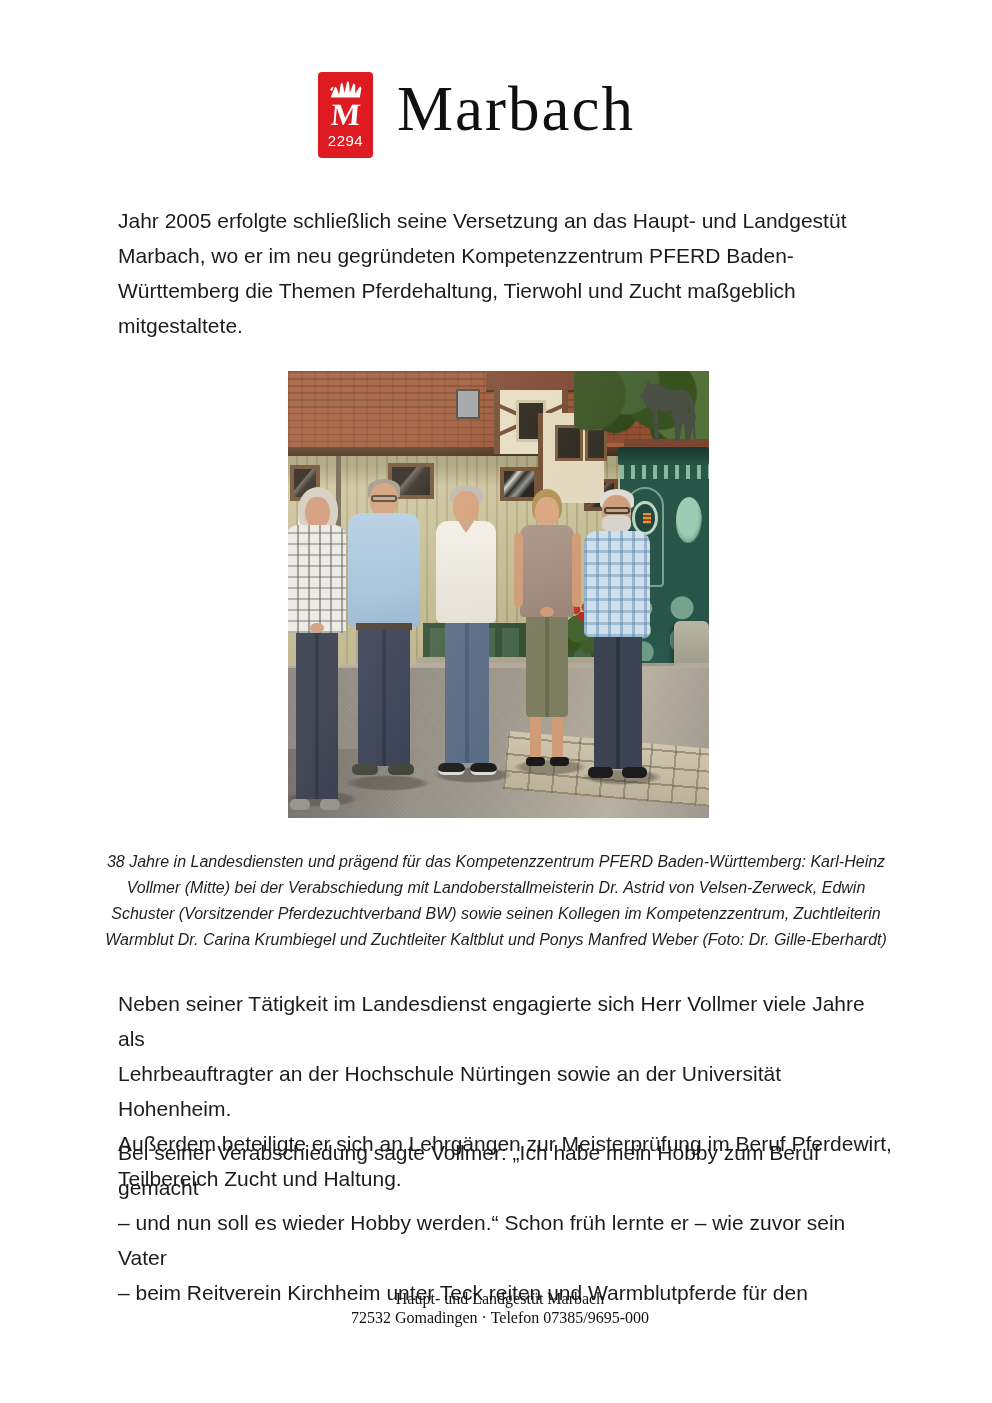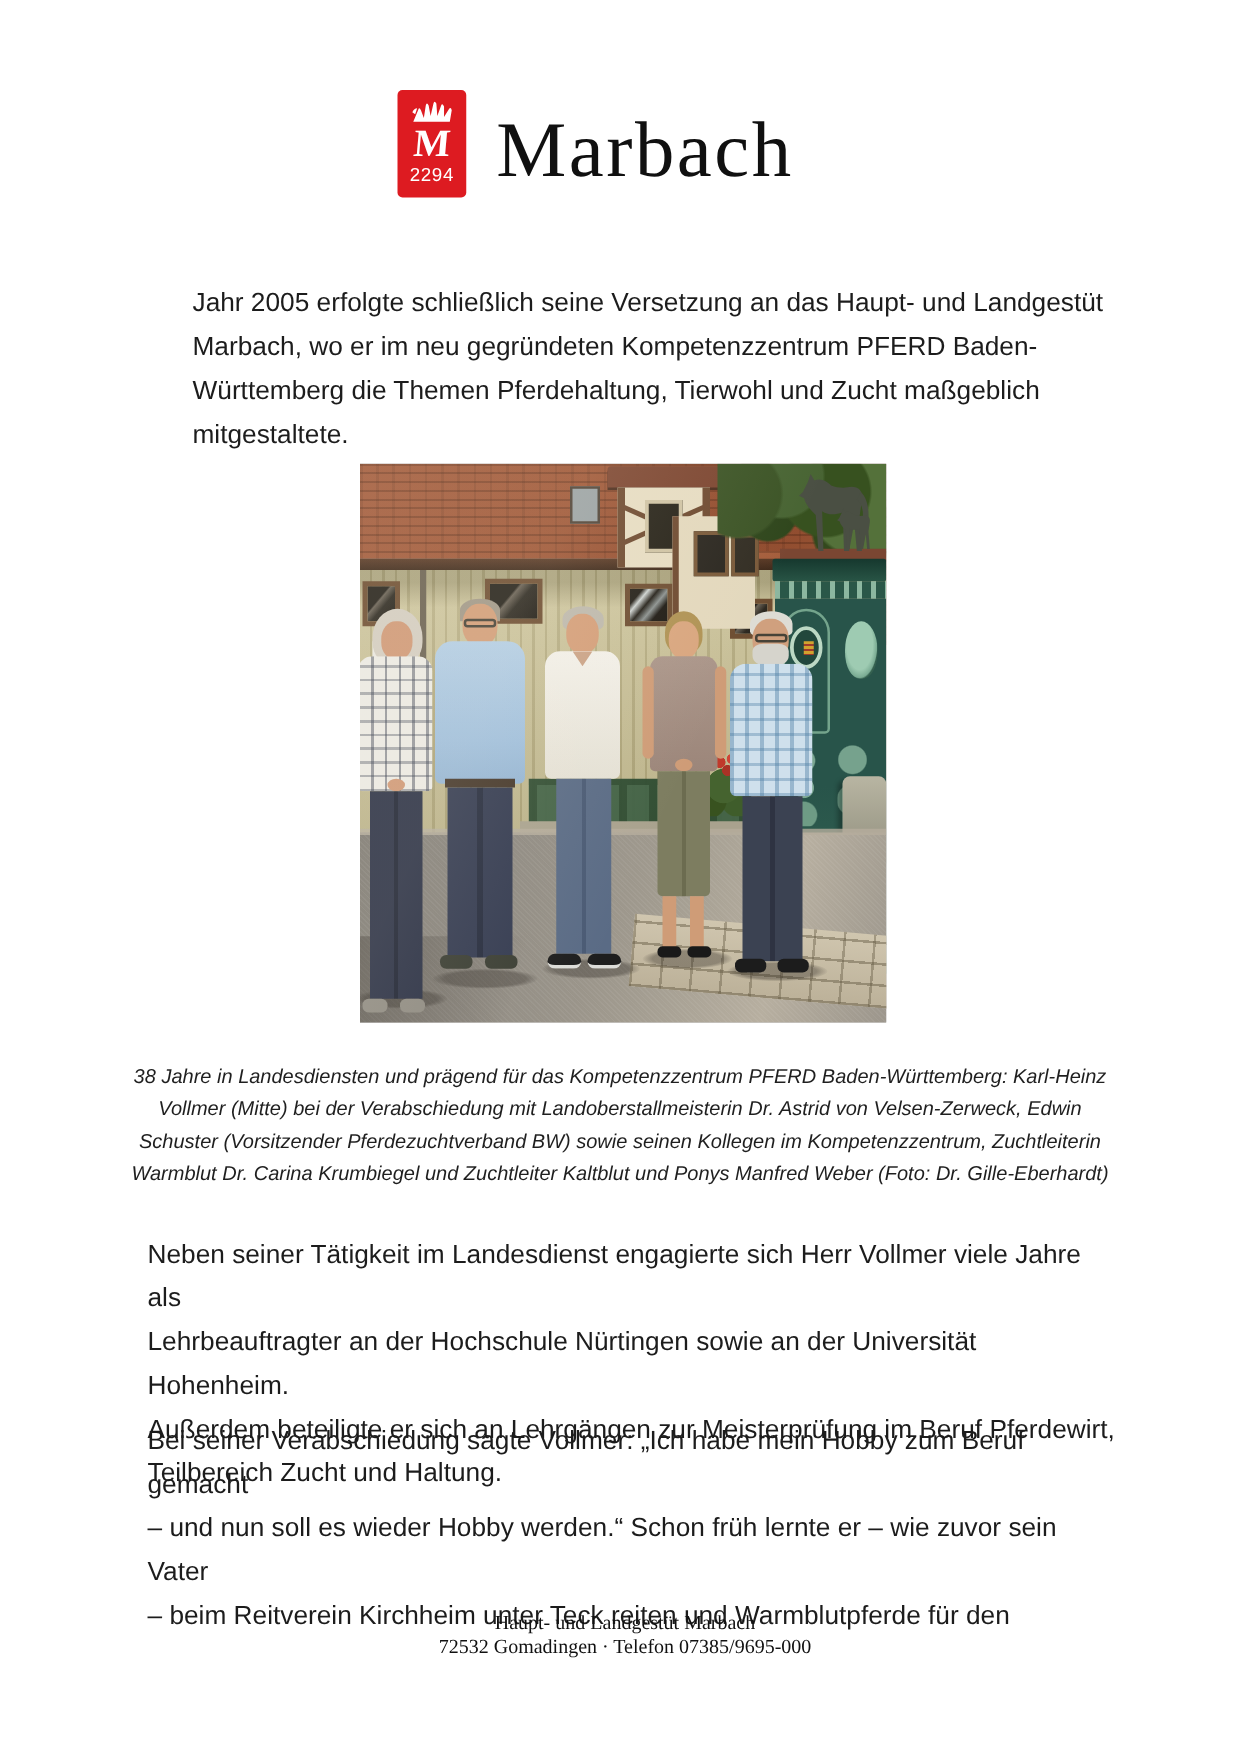--- a/index.html
+++ b/index.html
@@ -10,26 +10,26 @@
   .logo{position:absolute;left:318px;top:72px;display:flex;gap:24px;}
   .badge{width:55px;height:86px;background:#dd1b21;border-radius:4px;box-sizing:border-box;
          display:flex;flex-direction:column;align-items:center;padding-top:7px;}
   .badge svg{display:block;}
   .badge-m{color:#fff;font-family:"Liberation Serif",serif;font-weight:bold;font-size:31px;
            line-height:30px;transform:skewX(-5deg);margin-top:1px;}
   .badge-year{color:#fff;font-size:15px;letter-spacing:.5px;margin-top:2px;}
   .logo-text{padding-top:1px;}
   .logo-sub{font-size:20px;letter-spacing:2.4px;color:#2b2b2b;white-space:nowrap;}
   .logo-name{font-family:"Liberation Serif",serif;font-size:63px;line-height:66px;color:#101010;
-             letter-spacing:2px;margin-top:14px;}
+             letter-spacing:2px;margin-top:3px;}
 
   
   .para{position:absolute;left:118px;width:778px;font-size:21px;line-height:35px;
         white-space:pre-line;color:#1c1c1c;}
-  .para-1{top:225px;margin-left:36px;} .para-2{top:986px;} .para-3{top:1135px;}
+  .para-1{top:203px;} .para-2{top:986px;} .para-3{top:1135px;}
 
   .caption{position:absolute;left:104px;top:849px;width:784px;text-align:center;
            font-style:italic;font-size:16px;line-height:26px;white-space:pre-line;color:#1f1f1f;}
 
   .footer{position:absolute;left:4px;top:1289px;width:992px;text-align:center;
           font-family:"Liberation Serif",serif;font-size:16px;line-height:19px;color:#111;}
 
   
   .photo{position:absolute;left:288px;top:371px;width:421px;height:447px;overflow:hidden;background:#94908a;}
   .photo *{position:absolute;}

